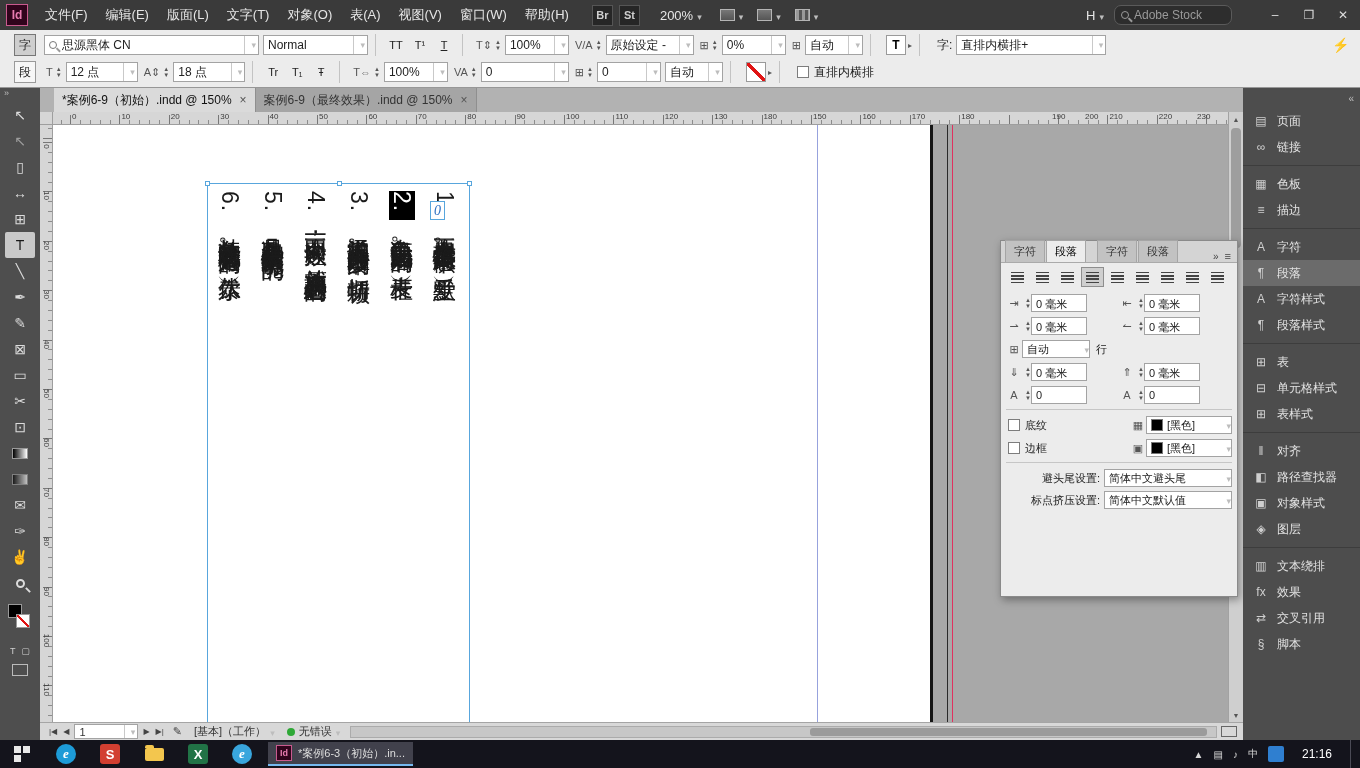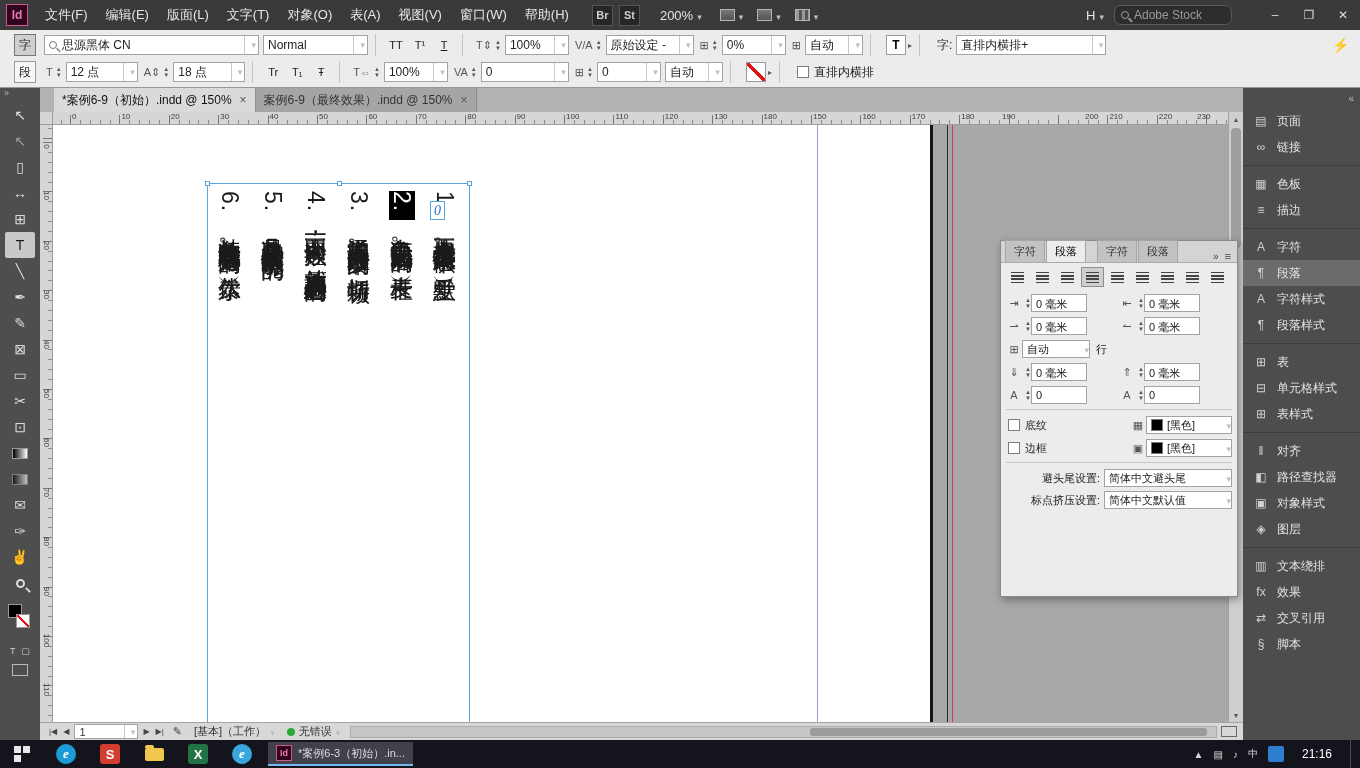--- a/index.html
+++ b/index.html
@@ -574,21 +574,21 @@
         <span class="hlab" style="left: 461.6px;">90</span>
         <span class="hlab" style="left: 511px;">100</span>
         <span class="hlab" style="left: 560.4px;">110</span>
         <span class="hlab" style="left: 609.8px;">120</span>
         <span class="hlab" style="left: 659.2px;">130</span>
         <span class="hlab" style="left: 708.6px;">180</span>
         <span class="hlab" style="left: 758px;">150</span>
         <span class="hlab" style="left: 807.4px;">160</span>
         <span class="hlab" style="left: 856.8px;">170</span>
         <span class="hlab" style="left: 906.2px;">180</span>
-        <span class="hlab" style="left: 947px;">190</span>
+        <span class="hlab" style="left: 997px;">190</span>
         <span class="hlab" style="left: 1030px;">200</span>
         <span class="hlab" style="left: 1054.4px;">210</span>
         <span class="hlab" style="left: 1103.8px;">220</span>
         <span class="hlab" style="left: 1142px;">230</span>
       </div>
     <div id="vruler">
         <span class="vlab" style="top: 17px;">0</span>
         <span class="vlab" style="top: 66.4px;">10</span>
         <span class="vlab" style="top: 115.8px;">20</span>
         <span class="vlab" style="top: 165.2px;">30</span>

